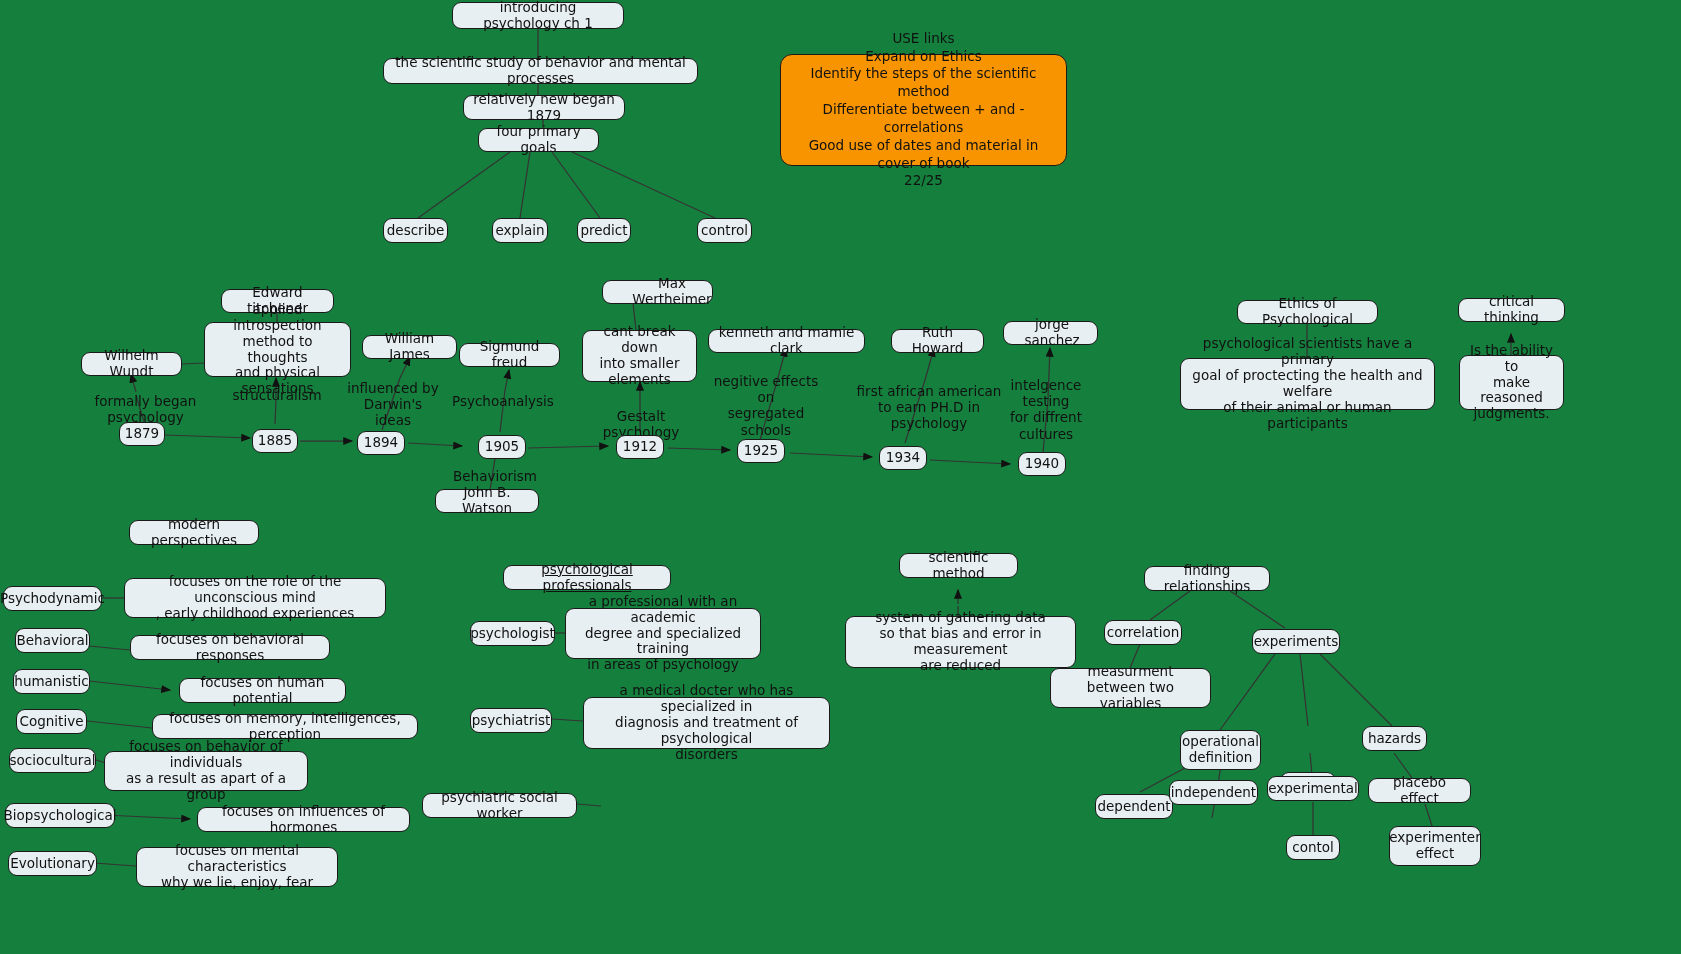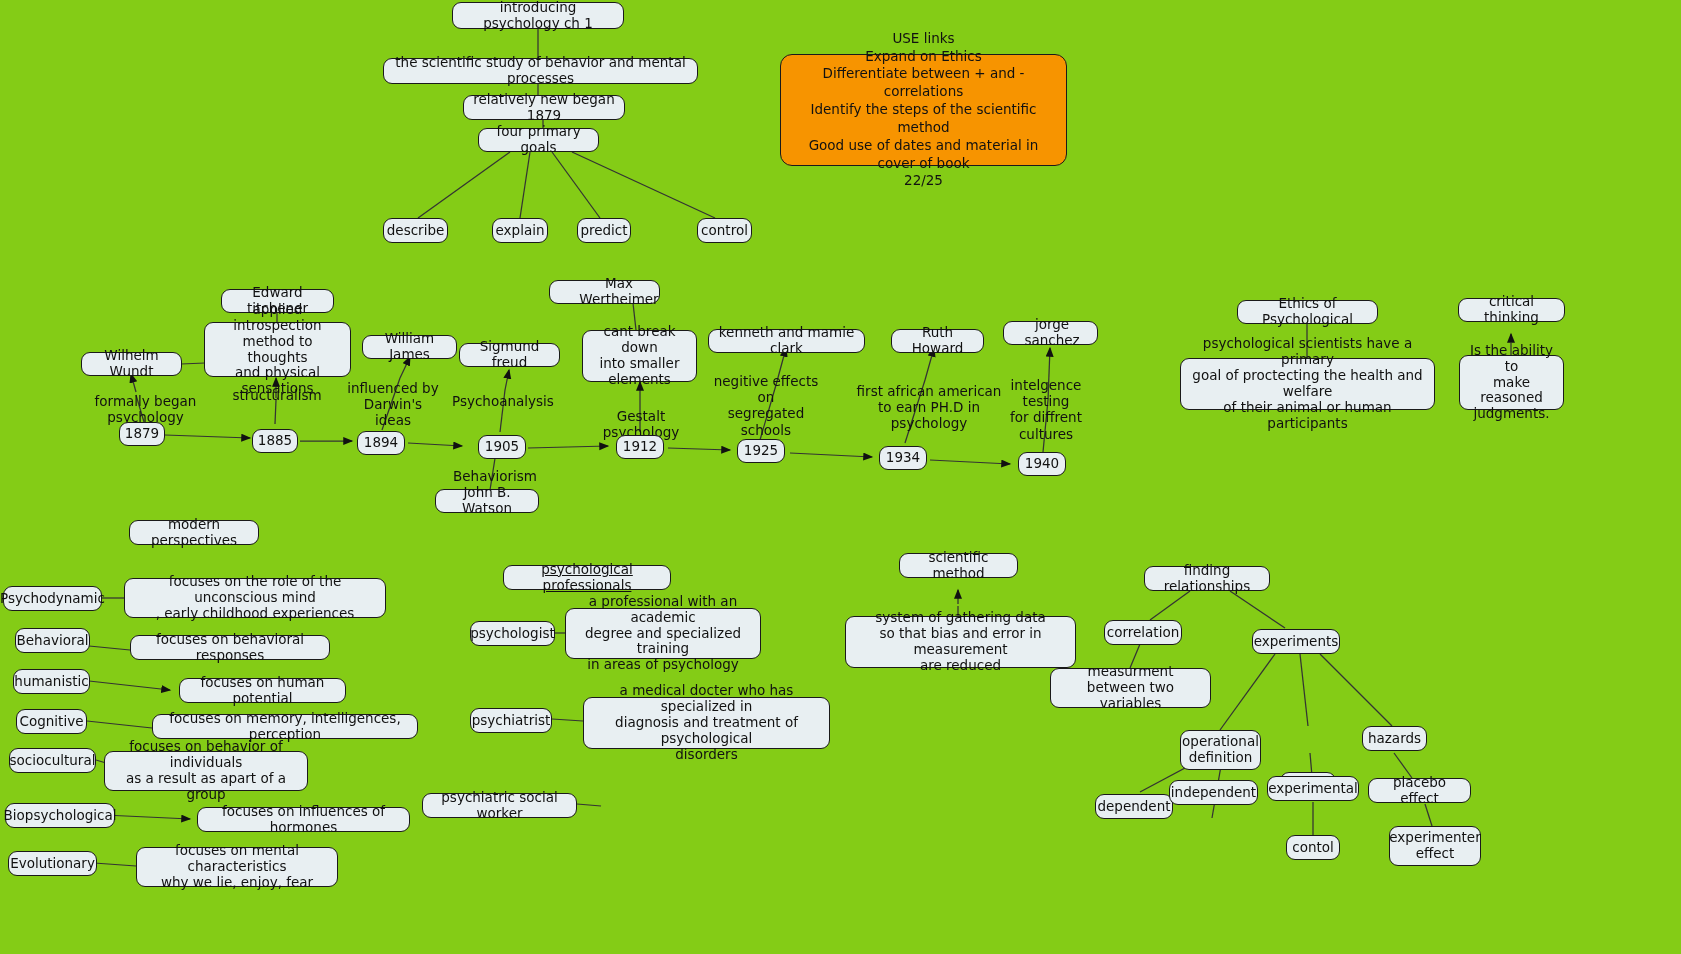--- a/index.html
+++ b/index.html
@@ -5,21 +5,21 @@
 <style>
   html, body {
     margin: 0;
     padding: 0;
     background: #ffffff;
   }
   #canvas {
     position: relative;
     width: 1681px;
     height: 954px;
-    background: #84cc16;
+    background: #15803d;
     font-family: "DejaVu Sans", sans-serif;
     overflow: hidden;
   }
   svg.links {
     position: absolute;
     left: 0;
     top: 0;
     width: 1681px;
     height: 954px;
     pointer-events: none;
@@ -164,22 +164,22 @@
   <div class="node" style="left:478px; top:128px; width:121px; height:24px;">four primary goals</div>
 
   <div class="node" style="left:383px; top:218px; width:65px; height:25px;">describe</div>
   <div class="node" style="left:492px; top:218px; width:56px; height:25px;">explain</div>
   <div class="node" style="left:577px; top:218px; width:54px; height:25px;">predict</div>
   <div class="node" style="left:697px; top:218px; width:55px; height:25px;">control</div>
 
   <div class="node orange" style="left:780px; top:54px; width:287px; height:112px; flex-direction:column;">
     <span>USE links</span>
     <span>Expand on Ethics</span>
+    <span>Identify the steps of the scientific method</span>
     <span>Differentiate between + and - correlations</span>
-    <span>Identify the steps of the scientific method</span>
     <span>Good use of dates and material in cover of book</span>
     <span>22/25</span>
   </div>
 
   <div class="node" style="left:119px; top:422px; width:46px; height:24px;">1879</div>
   <div class="node" style="left:252px; top:429px; width:46px; height:24px;">1885</div>
   <div class="node" style="left:357px; top:431px; width:48px; height:24px;">1894</div>
   <div class="node" style="left:478px; top:435px; width:48px; height:24px;">1905</div>
   <div class="node" style="left:616px; top:435px; width:48px; height:24px;">1912</div>
   <div class="node" style="left:737px; top:439px; width:48px; height:24px;">1925</div>
@@ -203,21 +203,21 @@
 cultures</div>
 
   <div class="node" style="left:81px; top:352px; width:101px; height:24px;">Wilhelm Wundt</div>
   <div class="node" style="left:221px; top:289px; width:113px; height:24px;">Edward titchener</div>
   <div class="node" style="left:204px; top:322px; width:147px; height:55px;">applied introspection
 method to thoughts
 and physical sensations</div>
   <div class="node" style="left:362px; top:335px; width:95px; height:24px;">William James</div>
   <div class="node" style="left:459px; top:343px; width:101px; height:24px;">Sigmund freud</div>
   <div class="node" style="left:435px; top:489px; width:104px; height:24px;">John B. Watson</div>
-  <div class="node" style="left:549px; top:280px; width:111px; height:24px;padding-left:38px;">Max Wertheimer</div>
+  <div class="node" style="left:602px; top:280px; width:111px; height:24px;padding-left:38px;">Max Wertheimer</div>
   <div class="node" style="left:582px; top:330px; width:115px; height:52px;">cant break down
 into smaller
 elements</div>
   <div class="node" style="left:708px; top:329px; width:157px; height:24px;">kenneth and mamie clark</div>
   <div class="node" style="left:891px; top:329px; width:93px; height:24px;">Ruth Howard</div>
   <div class="node" style="left:1003px; top:321px; width:95px; height:24px;padding-left:12px;">jorge sanchez</div>
 
   <div class="node" style="left:1237px; top:300px; width:141px; height:24px;">Ethics of Psychological</div>
   <div class="node" style="left:1180px; top:358px; width:255px; height:52px;">psychological scientists have a primary
 goal of proctecting the health and welfare

